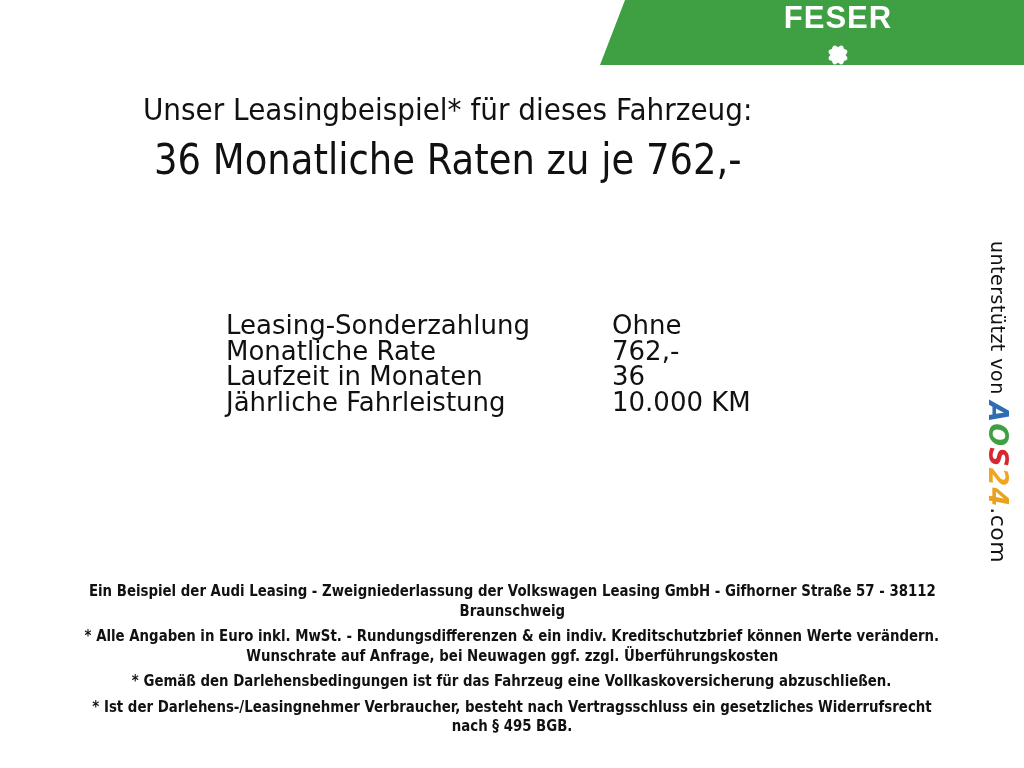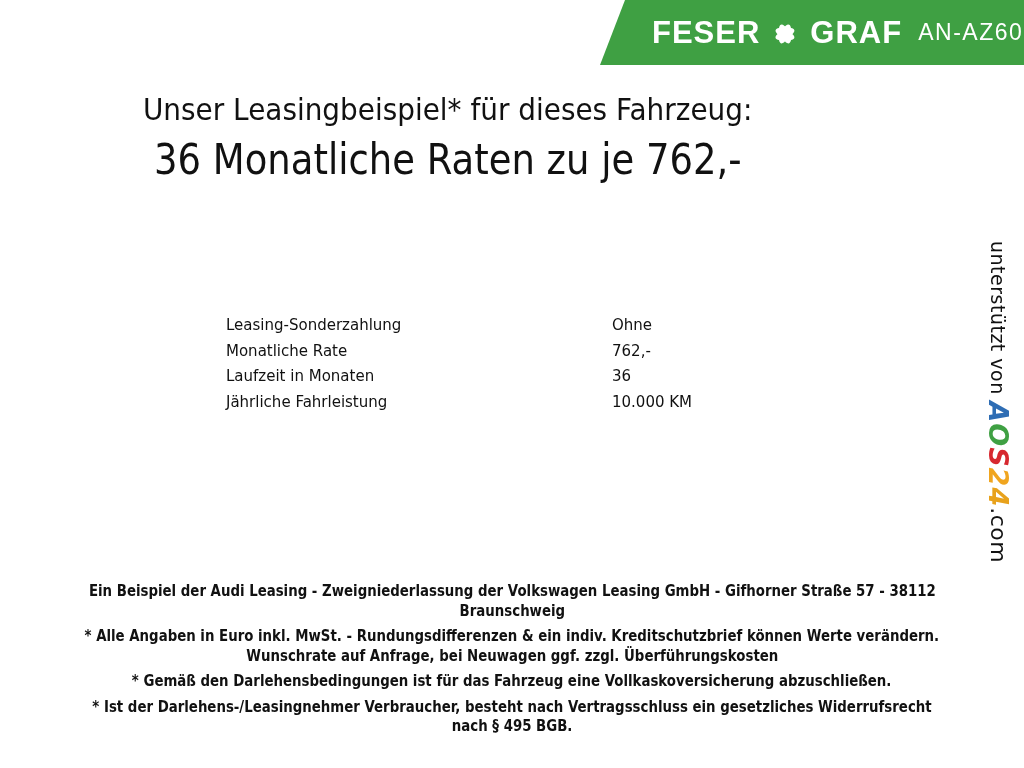--- a/index.html
+++ b/index.html
@@ -24,21 +24,21 @@
     letter-spacing:1.5px;margin-left:16px;white-space:nowrap;
   }
   
   .headline{position:absolute;top:92px;left:0;width:896px;text-align:center;}
   .h1{line-height:36px;}
   .h1 .cond{font-size:30px;transform:scaleX(0.93);}
   .h2{line-height:50px;margin-top:2px;}
   .h2 .cond{font-size:42px;transform:scaleX(0.88);}
   .cond{display:inline-block;white-space:nowrap;transform-origin:center;}
   
-  .ltable{position:absolute;top:313px;left:226px;font-size:15px;}
+  .ltable{position:absolute;top:313px;left:226px;font-size:26px;}
   .trow{display:flex;height:25.5px;line-height:25.5px;}
   .tlabel{width:386px;flex:0 0 auto;}
   .tvalue{white-space:nowrap;}
   
   .sidebar{
     position:absolute;top:241px;right:10px;
     writing-mode:vertical-rl;
     font-size:19px;letter-spacing:0.5px;white-space:nowrap;color:#111;
   }
   .aos{font-weight:bold;font-style:italic;font-size:27px;letter-spacing:1px;}
@@ -48,21 +48,21 @@
     position:absolute;top:582px;left:0;width:1024px;
     font-weight:bold;font-size:15.5px;color:#111;
   }
   .fpara{margin-bottom:6px;}
   .fline{text-align:center;line-height:19.5px;}
   .fline .cond{transform:scaleX(0.86);}
 </style>
 </head>
 <body>
 
-<div class="banner" style="background: rgb(63, 160, 67);">
+<div class="banner" style="background: rgb(63, 160, 67); flex-direction: column;">
   <span class="brand">FESER</span>
   <svg class="clover" viewBox="-18 -18 36 36">
     <g fill="#ffffff">
       <path transform="rotate(45)" d="M0 4 C-8 -2 -7 -14 0 -9 C7 -14 8 -2 0 4 Z"></path>
       <path transform="rotate(135)" d="M0 4 C-8 -2 -7 -14 0 -9 C7 -14 8 -2 0 4 Z"></path>
       <path transform="rotate(225)" d="M0 4 C-8 -2 -7 -14 0 -9 C7 -14 8 -2 0 4 Z"></path>
       <path transform="rotate(315)" d="M0 4 C-8 -2 -7 -14 0 -9 C7 -14 8 -2 0 4 Z"></path>
     </g>
   </svg>
   <span class="brand">GRAF</span>

